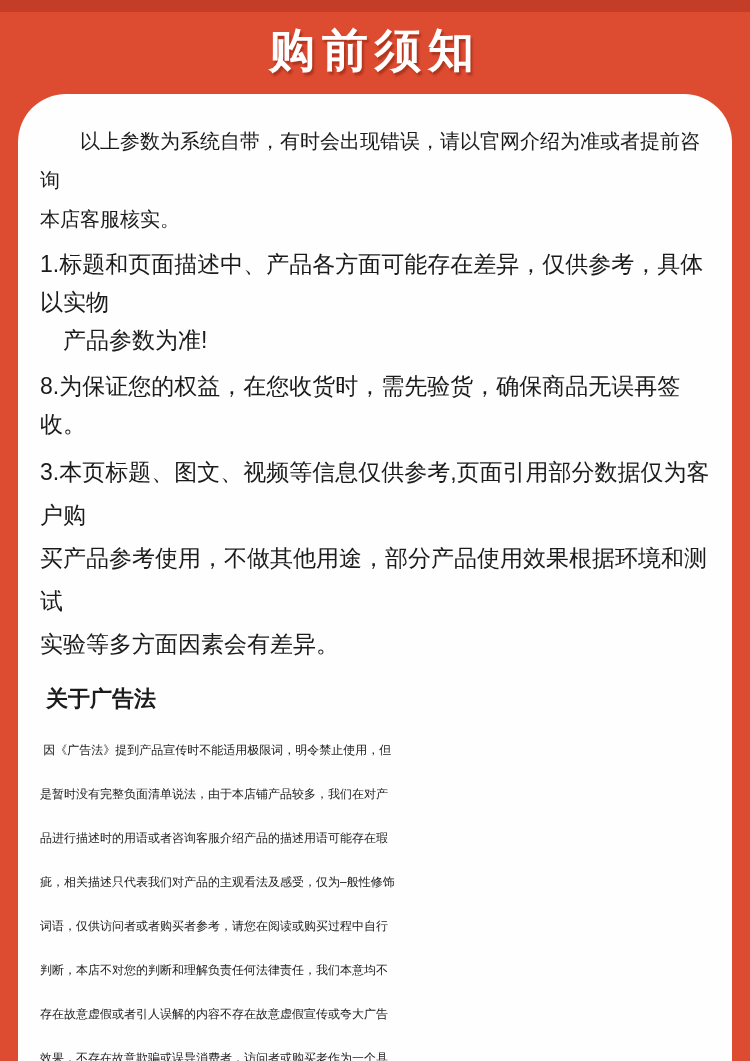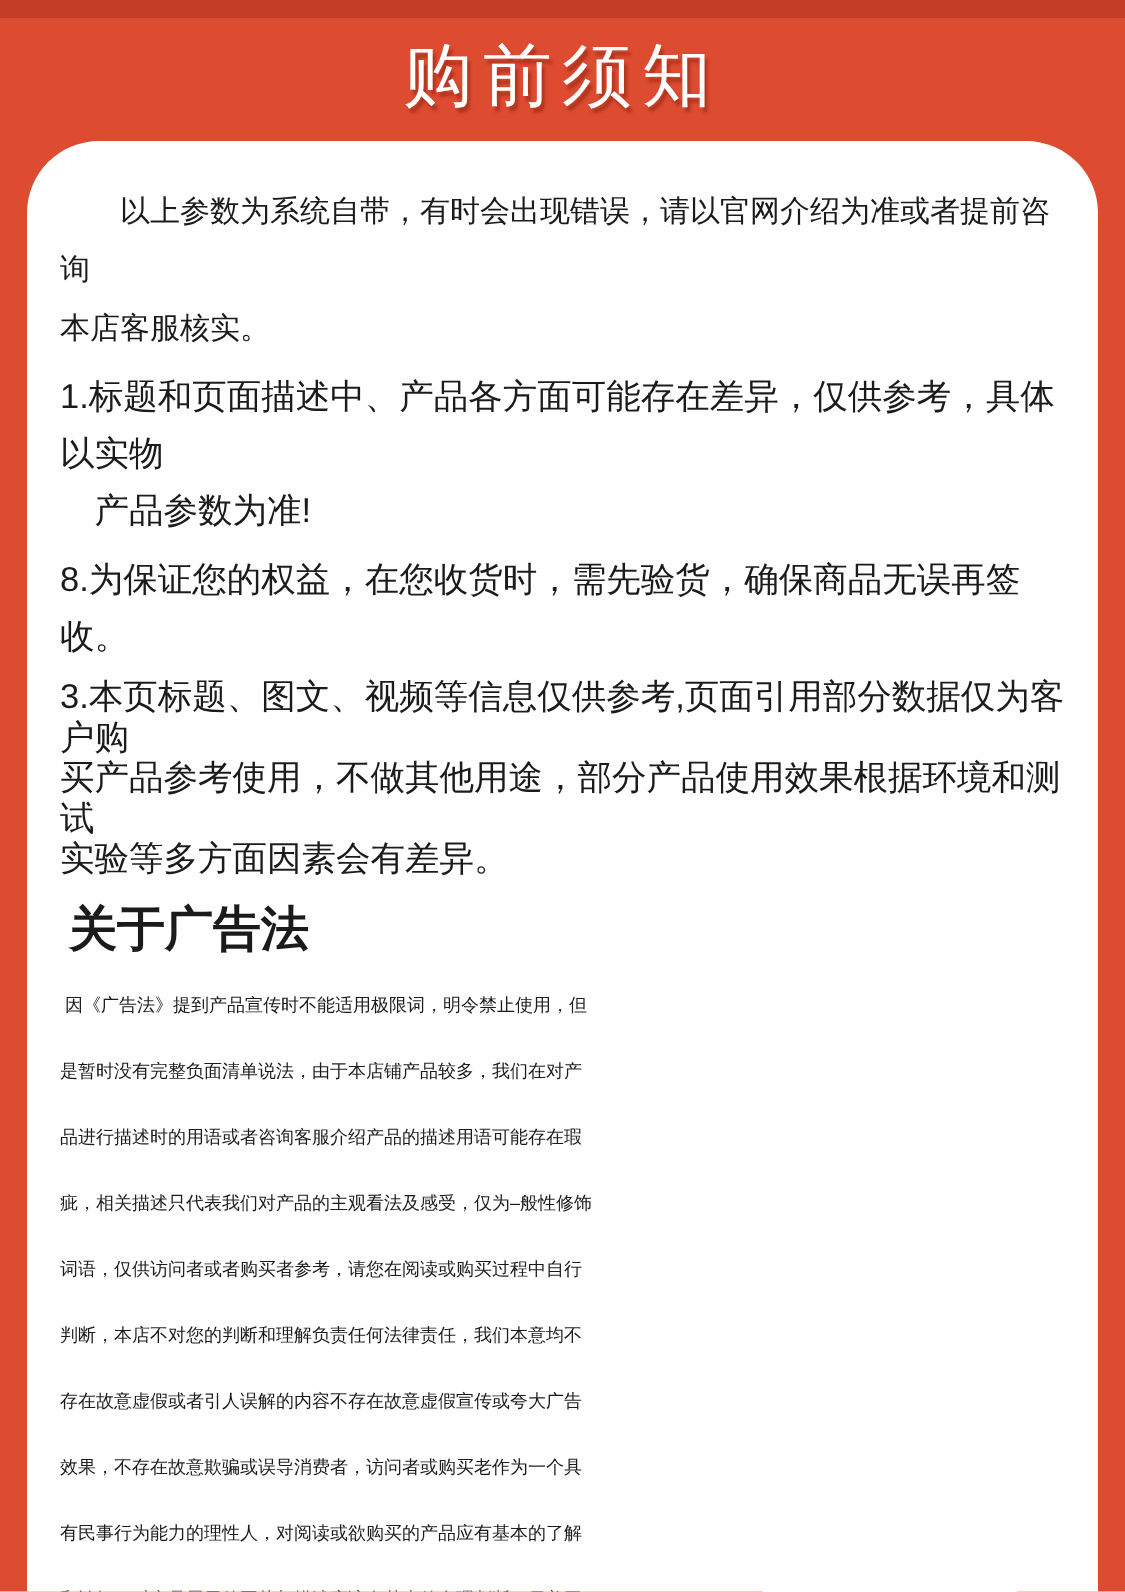--- a/index.html
+++ b/index.html
@@ -18,21 +18,21 @@
     width: 100%;
     background: var(--top-strip, #C43D26);
   }
   .page-title {
     margin: 0;
     padding: 10px 0 16px 0;
     text-align: center;
     color: var(--title-text, #FFFFFF);
     font-size: 46px;
     line-height: 56px;
-    font-weight: 400;
+    font-weight: 700;
     letter-spacing: 7px;
     text-shadow: 2px 3px 2px rgba(140, 35, 15, 0.55);
   }
   .notice-card {
     margin: 0 18px;
     background: var(--card, #FEFEFE);
     border-radius: 48px;
     padding: 28px 20px 34px 22px;
     box-sizing: border-box;
     min-height: 952px;
@@ -47,25 +47,25 @@
     font-size: 20px;
     line-height: 39px;
     margin-bottom: 6px;
   }
   .notice-item {
     font-size: 23px;
     line-height: 38px;
     margin-bottom: 8px;
   }
   .notice-item.item-3 {
-    line-height: 27px;
+    line-height: 43px;
     margin-bottom: 2px;
   }
   .ad-law-heading {
-    font-size: 32px;
+    font-size: 22px;
     line-height: 34px;
     font-weight: 800;
     margin: 16px 0 12px 6px;
   }
   .ad-law-paragraph {
     font-size: 12px;
     line-height: 44px;
   }
 </style>
 </head>

